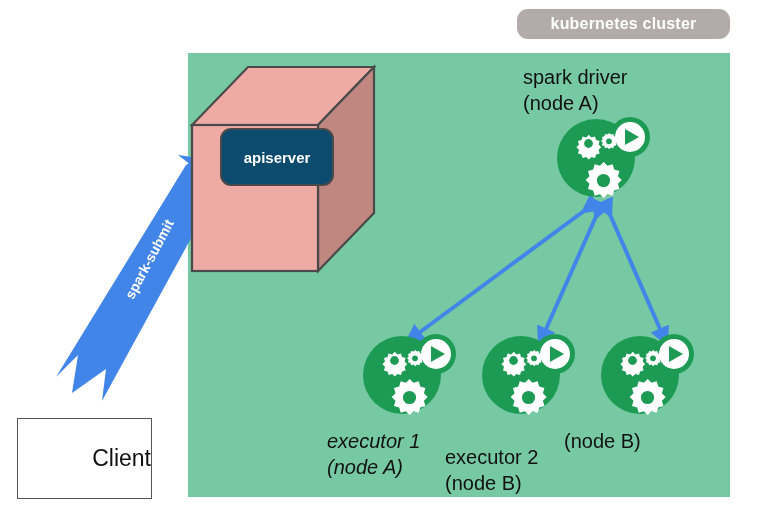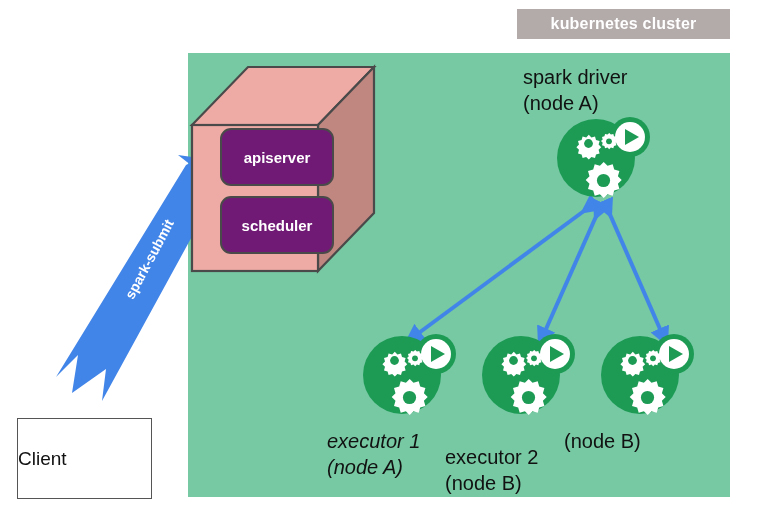--- a/index.html
+++ b/index.html
@@ -32,53 +32,54 @@
     width: 213px;
     height: 30px;
     background: #b3aaaa;
     color: #ffffff;
     font-size: 16px;
     font-weight: bold;
     display: flex;
     align-items: center;
     justify-content: center;
     letter-spacing: 0.2px;
+    border-radius: 11px;
   }
 
   
   #client-box {
     position: absolute;
     left: 17px;
     top: 418px;
     width: 133px;
     height: 79px;
     background: #ffffff;
     border: 1.6px solid #555555;
     display: flex;
     align-items: center;
-    justify-content: flex-start;
+    justify-content: flex-end;
     color: #111111;
-    font-size: 19px;
+    font-size: 23px;
   }
 
   
   #cube {
     position: absolute;
     left: 188px;
     top: 55px;
     width: 190px;
     height: 230px;
   }
   #cube svg { display:block; }
   .cube-pod {
     position: absolute;
     left: 32px;
     width: 114px;
     height: 58px;
-    background: #701a75;
+    background: #0c4a6e;
     border: 2px solid #4a4a4a;
     border-radius: 11px;
     display: flex;
     align-items: center;
     justify-content: center;
     color: #ffffff;
     font-size: 15px;
     font-weight: bold;
     box-sizing: border-box;
   }
@@ -156,21 +157,20 @@
   <div id="cube">
     <svg width="190" height="230" viewBox="0 0 190 230">
 
       <polygon points="4,70 60,12 186,12 130,70" fill="#eeaaa5" stroke="#4a4a4a" stroke-width="2.2"></polygon>
 
       <polygon points="130,70 186,12 186,158 130,216" fill="#c08680" stroke="#4a4a4a" stroke-width="2.2"></polygon>
 
       <rect x="4" y="70" width="126" height="146" fill="#eeaaa5" stroke="#4a4a4a" stroke-width="2.2"></rect>
     </svg>
     <div id="pod-apiserver" class="cube-pod">apiserver</div>
-    <div id="pod-scheduler" class="cube-pod">scheduler</div>
   </div>
 
   <div id="link-arrows">
     <svg width="380" height="200" viewBox="0 0 380 200">
       <defs>
         <marker id="ah" markerWidth="5" markerHeight="5" refX="2.6" refY="2.5" orient="auto" markerUnits="strokeWidth">
           <path d="M0,0 L5,2.5 L0,5 z" fill="#4285e8"></path>
         </marker>
       </defs>
       <g stroke="#4285e8" stroke-width="4" fill="none" marker-start="url(#ah)" marker-end="url(#ah)">

